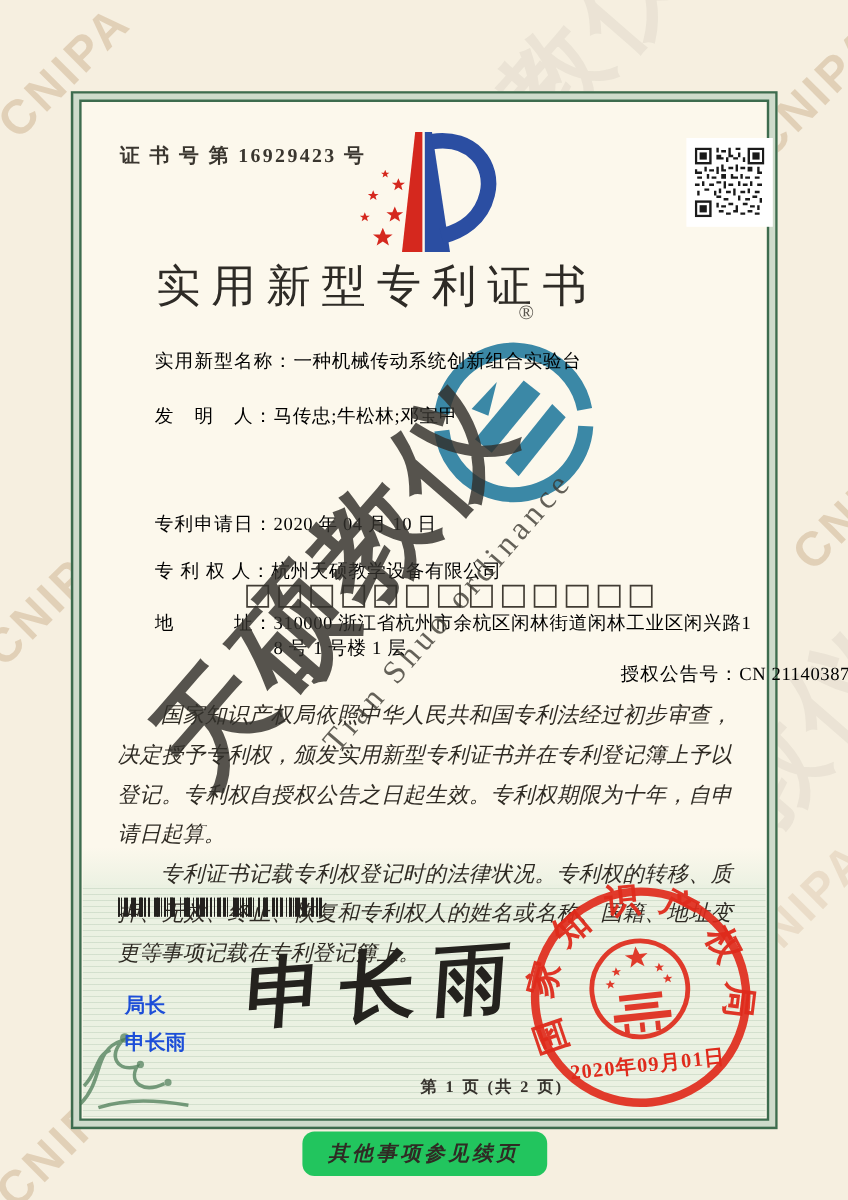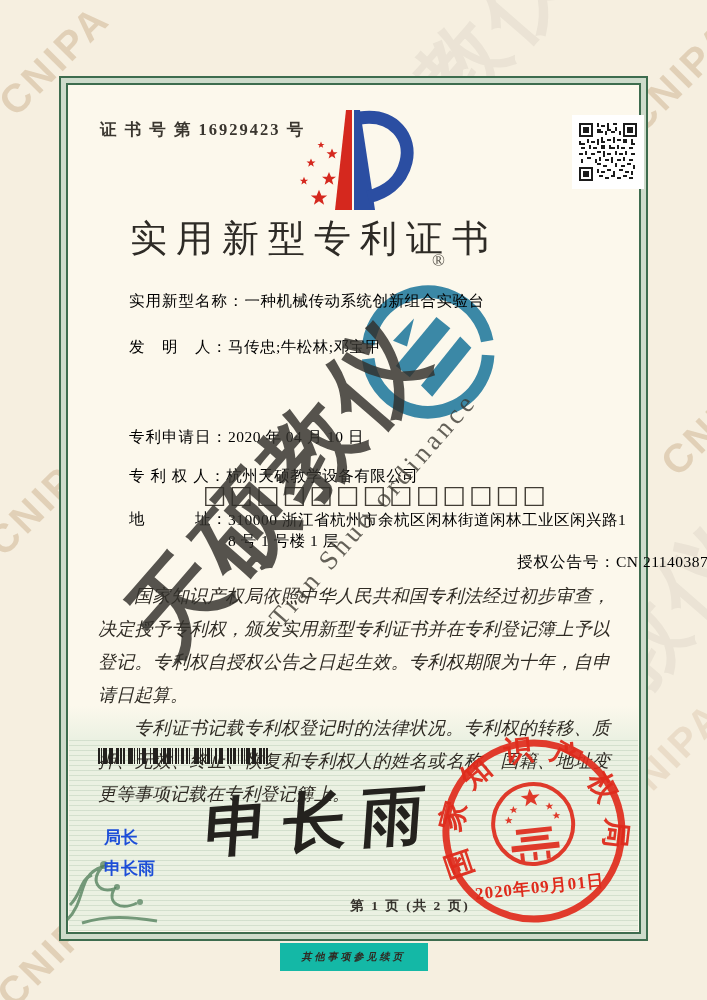--- a/index.html
+++ b/index.html
@@ -108,23 +108,24 @@
   .seal-svg{position:absolute; left:432px; top:736px; z-index:20;}
   .ornament-svg{position:absolute; left:62px; top:845px; z-index:6;}
   .page-info{
     position:absolute; left:59px; top:897px; width:702px; text-align:center;
     z-index:10; font-size:13.5px; color:#35322c; letter-spacing:2px; font-weight:600;
   }
   .continuation{
     position:absolute; left:0; top:943px; width:707px; text-align:center; z-index:10;
   }
   .continuation span{
-    display:inline-block; background:#14b8a6; padding:7px 22px;
-    font-size:10px; font-weight:600; font-style:italic; color:#2f2b24;
+    display:inline-block; background:#22c55e; padding:7px 22px;
+    font-size:17px; font-weight:600; font-style:italic; color:#2f2b24;
     letter-spacing:3px;
+    border-radius:10px;
   }
 </style>
 </head>
 <body>
 
 <div class="page">
 
   <span class="cnipa-wm" style="left:-14px; top:38px;">CNIPA</span>
   <span class="cnipa-wm" style="left:612px; top:55px;">CNIPA</span>
   <span class="cnipa-wm" style="left:-26px; top:478px;">CNIPA</span>

